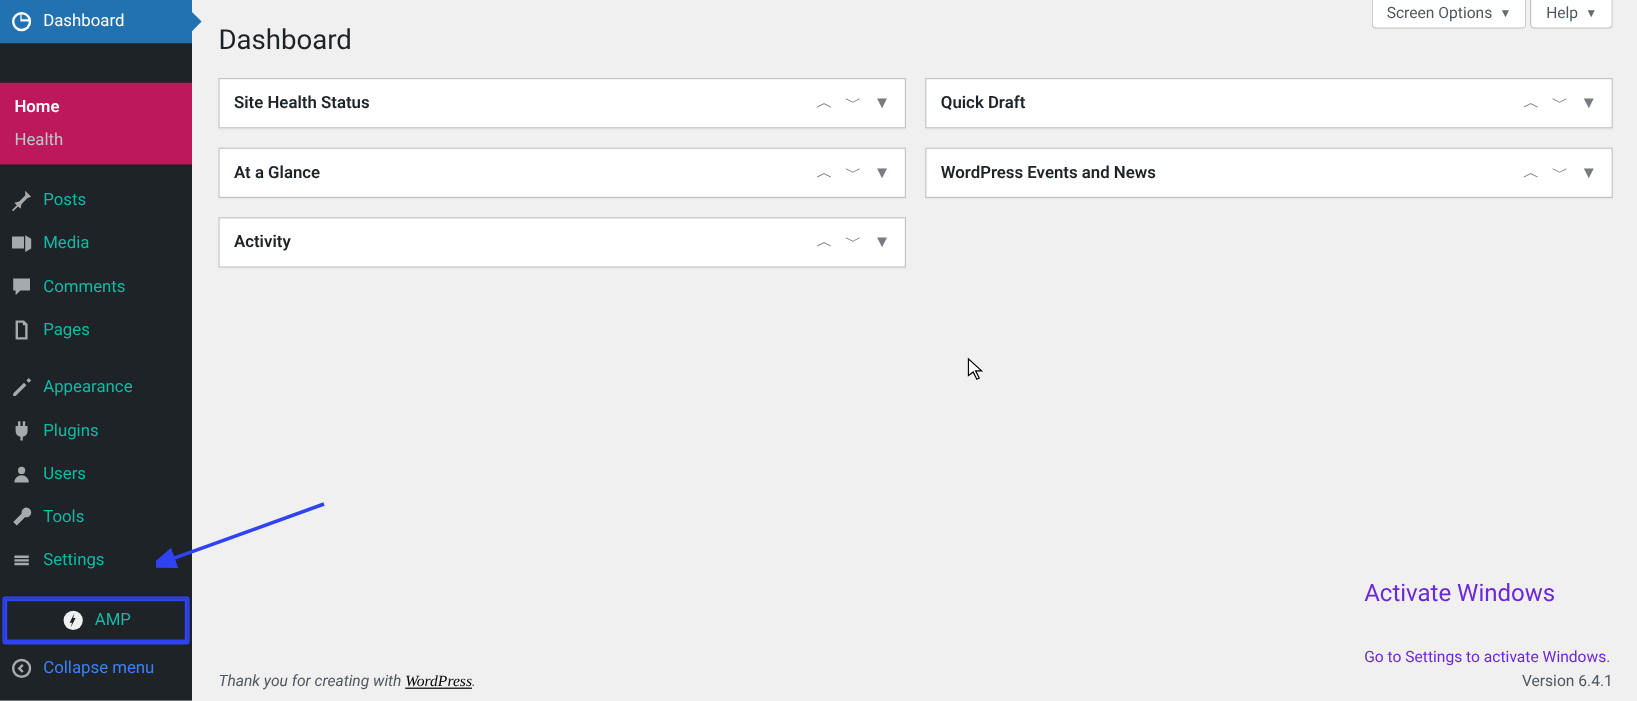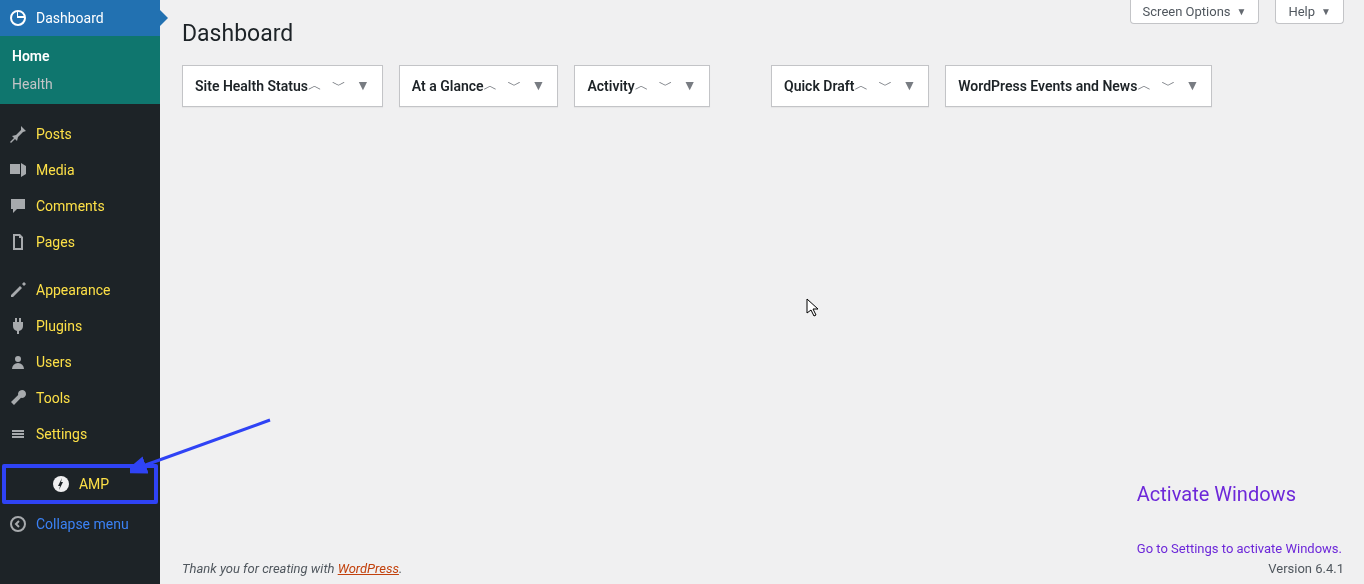--- a/index.html
+++ b/index.html
@@ -1,55 +1,55 @@
 <!DOCTYPE html>
 <html><head>
 <meta charset="utf-8">
 <style>
   * { margin: 0; padding: 0; box-sizing: border-box; font-family: -apple-system, BlinkMacSystemFont, "Segoe UI", Roboto, Oxygen-Sans, Ubuntu, Cantarell, "Helvetica Neue", sans-serif; }
   html, body { width: 1364px; height: 584px; overflow: hidden; background: #f0f0f1; }
   .wrap { display: flex; width: 100%; height: 100%; }
 
   
   .sidebar { width: 160px; background: #1d2327; color: #f0f0f1; display: flex; flex-direction: column; font-size: 14px; }
-  .menu-item { display: flex; align-items: center; padding: 8px 8px 8px 8px; color: #fde047; cursor: pointer; position: relative; }
+  .menu-item { display: flex; align-items: center; padding: 8px 8px 8px 8px; color: #14b8a6; cursor: pointer; position: relative; }
   .menu-item .icon { width: 20px; height: 20px; margin-right: 8px; display: inline-flex; align-items: center; justify-content: center; color: #a7aaad; }
   .menu-item.current { background: #2271b1; color: #fff; font-weight: 400; }
   .menu-item.current .icon { color: #fff; }
   .menu-item.current::after {
     content: ""; position: absolute; right: -8px; top: 50%; transform: translateY(-50%);
     border-top: 8px solid transparent; border-bottom: 8px solid transparent; border-left: 8px solid #2271b1;
   }
-  .submenu { background: #0f766e; padding: 6px 0; }
+  .submenu { background: #be185d; padding: 6px 0; margin-top: 33px; }
   .submenu-item { padding: 6px 8px 6px 12px; color: #c3c4c7; font-size: 14px; cursor: pointer; }
   .submenu-item.current-sub { color: #fff; font-weight: 600; }
   .menu-sep { height: 12px; }
   .menu-item.highlight { box-shadow: inset 0 0 0 2px #2f43f5; border: 2px solid #2f43f5; border-radius: 2px; }
   .collapse { margin-top: 2px; color: #3b82f6; }
 
   
   .main { flex: 1; position: relative; padding: 0 20px 0 22px; }
 
-  .top-buttons { position: absolute; top: 0; right: 20px; display: flex; gap: 16px; }
+  .top-buttons { position: absolute; top: 0; right: 20px; display: flex; gap: 3px; }
   .screen-btn { background: #fff; border: 1px solid #c3c4c7; border-top: none; border-radius: 0 0 4px 4px; padding: 4px 12px; font-size: 13px; color: #50575e; cursor: pointer; display: flex; align-items: center; gap: 6px; }
   .tri-down { font-size: 10px; color: #646970; }
 
   h1.page-title { font-size: 23px; font-weight: 400; color: #1d2327; padding: 20px 0 18px 0; }
 
   .columns { display: flex; gap: 16px; }
-  .col { flex: 1; display: flex; flex-direction: row; gap: 16px; align-items: flex-end; }
+  .col { flex: 1; display: flex; flex-direction: column; gap: 16px; }
 
   .postbox { background: #fff; border: 1px solid #c3c4c7; box-shadow: 0 1px 1px rgba(0,0,0,.04); }
   .postbox-header { display: flex; align-items: center; justify-content: space-between; padding: 0 12px; height: 40px; }
   .postbox-header h2 { font-size: 14px; font-weight: 600; color: #1d2327; }
   .handle-actions { display: flex; gap: 10px; color: #787c82; }
   .handle-actions span { cursor: pointer; font-size: 14px; }
 
   .footer-area { position: absolute; bottom: 8px; left: 22px; right: 20px; display: flex; justify-content: space-between; align-items: flex-end; font-size: 13px; color: #50575e; }
-  .footer-area a { color: #c2410c; text-decoration: underline; }
+  .footer-area a { color: #000000; text-decoration: underline; font-family: Liberation Serif, serif; }
   .footer-area em { font-style: italic; }
 
   .activate-win { position: absolute; right: 22px; bottom: 28px; text-align: left; color: #6d28d9; }
   .activate-win .aw-title { font-size: 20px; font-weight: 400; }
   .activate-win .aw-sub { font-size: 13px; margin-top: 35px; }
 
   
   .arrow-svg { position: absolute; pointer-events: none; }
 
   

